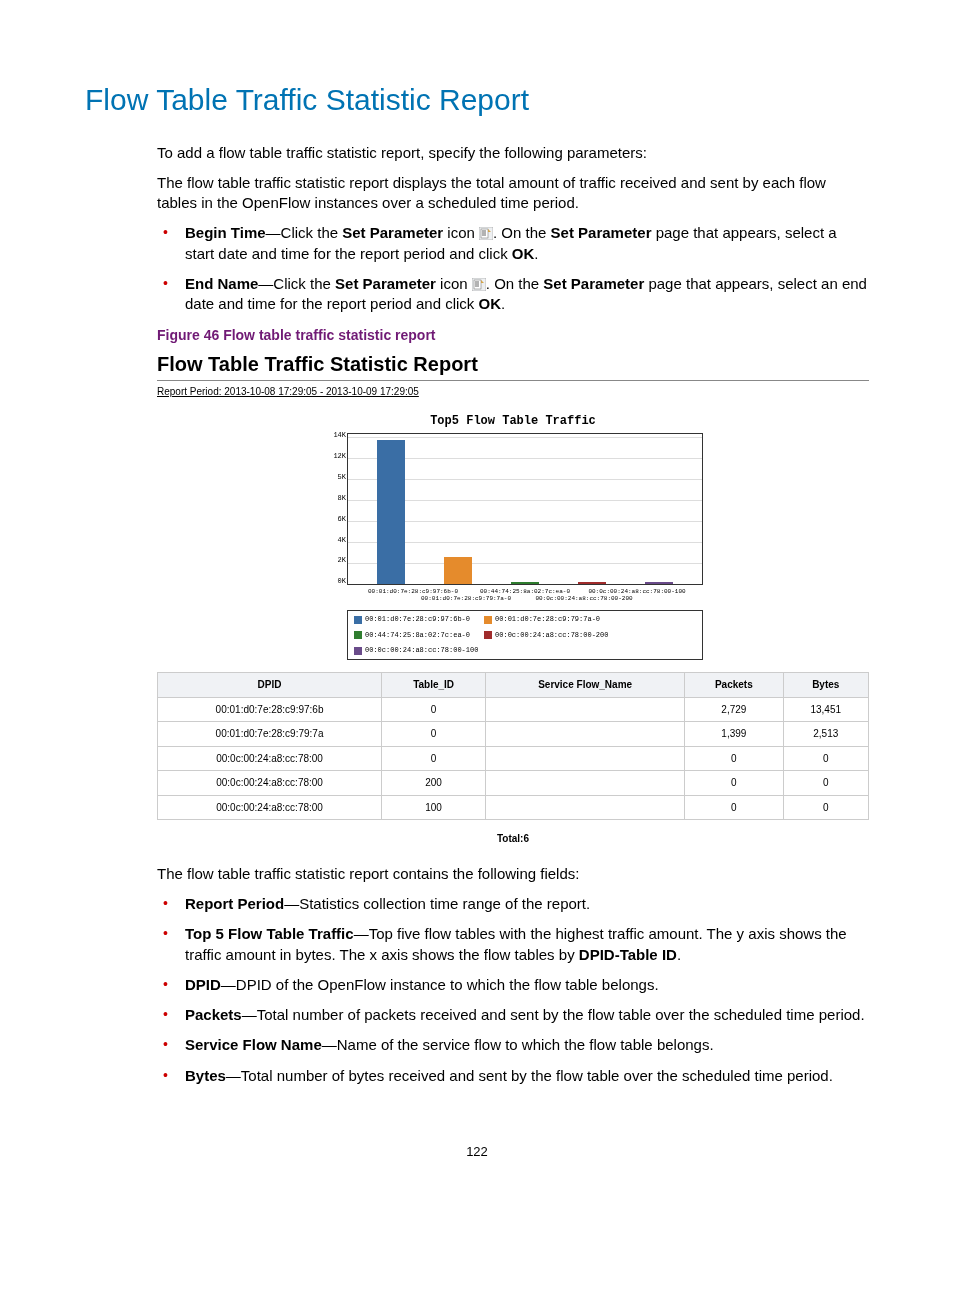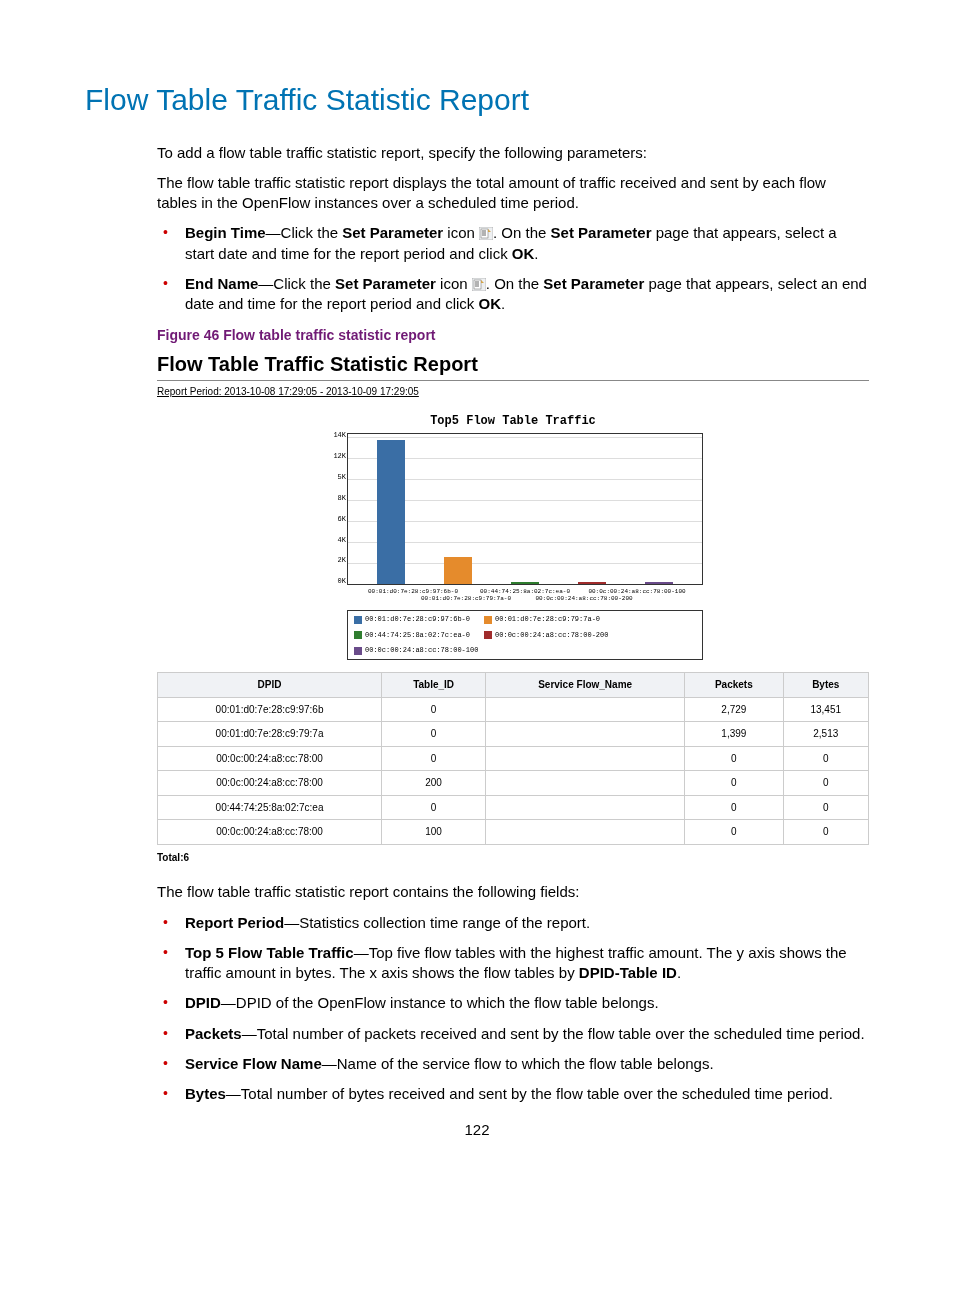--- a/index.html
+++ b/index.html
@@ -154,26 +154,27 @@
     text-align: center;
   }
   table.ss-table th {
     background: #f0f2f5;
     font-weight: bold;
     text-align: center;
   }
   .ss-total {
     font-size: 10px;
     font-weight: bold;
-    margin-top: 6px;
+    margin-top: 12px;
+    text-align: center;
   }
   .page-number {
     text-align: center;
-    font-size: 15px;
-    margin-top: 16px;
+    font-size: 13px;
+    margin-top: 57px;
   }
   .icon-svg { vertical-align: -2px; }
 </style>
 </head>
 <body>
 
 <h1 class="page-title">Flow Table Traffic Statistic Report</h1>
 
 <div class="body-text">
   <p>To add a flow table traffic statistic report, specify the following parameters:</p>
@@ -296,27 +297,20 @@
             <td>0</td>
           </tr>
           <tr>
             <td>00:0c:00:24:a8:cc:78:00</td>
             <td>200</td>
             <td></td>
             <td>0</td>
             <td>0</td>
           </tr>
           <tr>
-            <td>00:44:74:25:8a:02:7c:ea</td>
-            <td>0</td>
-            <td></td>
-            <td>0</td>
-            <td>0</td>
-          </tr>
-          <tr>
             <td>00:0c:00:24:a8:cc:78:00</td>
             <td>100</td>
             <td></td>
             <td>0</td>
             <td>0</td>
           </tr>
         </tbody>
     </table>
     <div class="ss-total">Total:6</div>
   </div>

